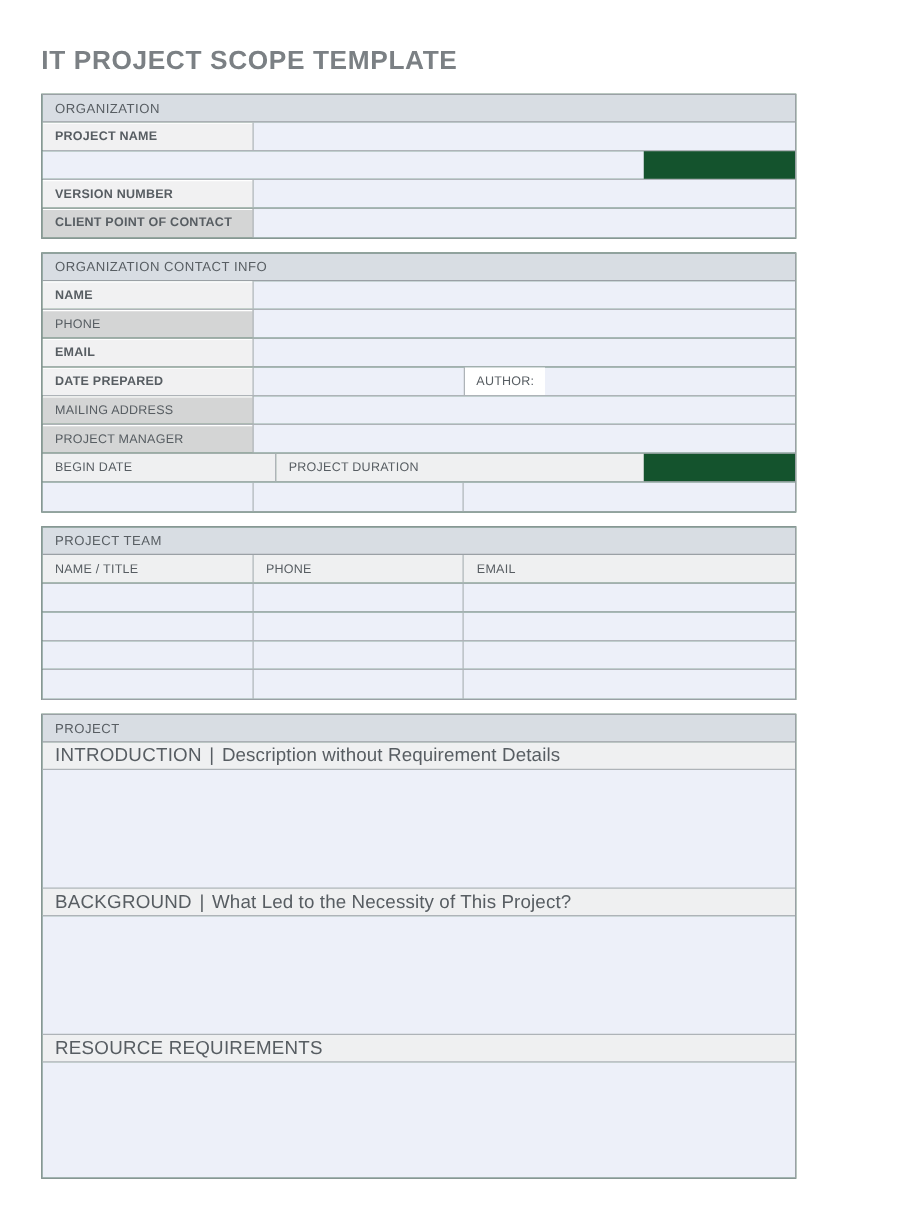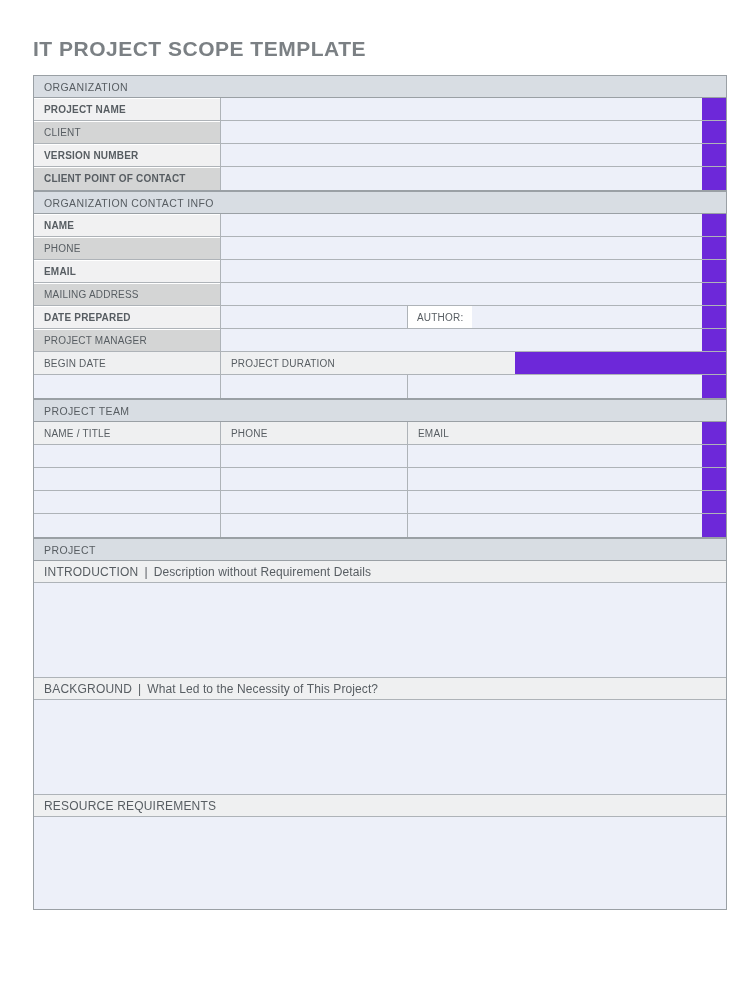--- a/index.html
+++ b/index.html
@@ -20,22 +20,22 @@
     font-family:"Liberation Sans", sans-serif;
     color:var(--label-text);
     overflow:hidden;
   }
   .doc{padding:37px 33px 0 33px;}
   .page-title{
     font-size:21px;font-weight:bold;color:var(--title-text);
     letter-spacing:0.5px;line-height:23px;margin-bottom:15px;
   }
   .tbl{
-    width:694px;border:1px solid var(--outer-border);
-    margin-bottom:0;background:#6d28d9;
+    width:604px;border:1px solid var(--outer-border);
+    margin-bottom:11px;background:#14532d;
   }
   .tbl > :last-child{border-bottom:none;font-weight:bold;}
   .sec-header{
     height:22px;background:var(--section-header-bg);
     border-bottom:1px solid var(--outer-border);
     display:flex;align-items:center;padding-left:10px;
     font-size:10.5px;letter-spacing:0.4px;color:var(--label-text);
   }
   .row{display:flex;height:23px;border-bottom:1px solid var(--border);}
   .cell{
@@ -54,21 +54,21 @@
   .author-cell{padding-left:0;}
   .author-chip{
     width:64px;height:100%;background:#ffffff;
     display:flex;align-items:center;padding-left:9px;
     font-size:10px;letter-spacing:0.2px;
   }
   .subrow{
     height:22px;background:var(--subheader-bg);
     border-bottom:1px solid var(--border);
     display:flex;align-items:center;padding-left:10px;
-    font-size:12px;letter-spacing:0.2px;
+    font-size:15px;letter-spacing:0.2px;
   }
   .pipe{margin:0 6px;}
   .hint{letter-spacing:0.1px;}
   .area{
     background:var(--field-bg);border-bottom:1px solid var(--border);
     padding:4px 8px;font-size:10px;
   }
   .area.h95{height:95px;}
   .area.h92{height:92px;}
 </style>
@@ -79,21 +79,20 @@
 
   <div class="page-title">IT PROJECT SCOPE TEMPLATE</div>
 
   <div class="tbl">
     <div class="sec-header">ORGANIZATION</div>
     <div class="row">
       <div class="cell label light col-1">PROJECT NAME</div>
       <div class="cell field col-wide"></div>
     </div>
     <div class="row">
-      <div class="cell label dark col-1">CLIENT</div>
       <div class="cell field col-wide"></div>
     </div>
     <div class="row">
       <div class="cell label light col-1">VERSION NUMBER</div>
       <div class="cell field col-wide"></div>
     </div>
     <div class="row">
       <div class="cell label dark col-1">CLIENT POINT OF CONTACT</div>
       <div class="cell field col-wide"></div>
     </div>
@@ -107,30 +106,30 @@
     </div>
     <div class="row">
       <div class="cell label dark col-1">PHONE</div>
       <div class="cell field col-wide"></div>
     </div>
     <div class="row">
       <div class="cell label light col-1">EMAIL</div>
       <div class="cell field col-wide"></div>
     </div>
     <div class="row">
-      <div class="cell label dark col-1">MAILING ADDRESS</div>
-      <div class="cell field col-wide"></div>
-    </div>
-    <div class="row">
       <div class="cell label light col-1">DATE PREPARED</div>
       <div class="cell field col-2"></div>
       <div class="cell field col-3 author-cell">
         <span class="author-chip">AUTHOR:</span>
         <span></span>
       </div>
+    </div>
+    <div class="row">
+      <div class="cell label dark col-1">MAILING ADDRESS</div>
+      <div class="cell field col-wide"></div>
     </div>
     <div class="row">
       <div class="cell label dark col-1">PROJECT MANAGER</div>
       <div class="cell field col-wide"></div>
     </div>
     <div class="row">
       <div class="cell subhead col-1">BEGIN DATE</div>
       <div class="cell subhead col-3">PROJECT DURATION</div>
     </div>
     <div class="row">

